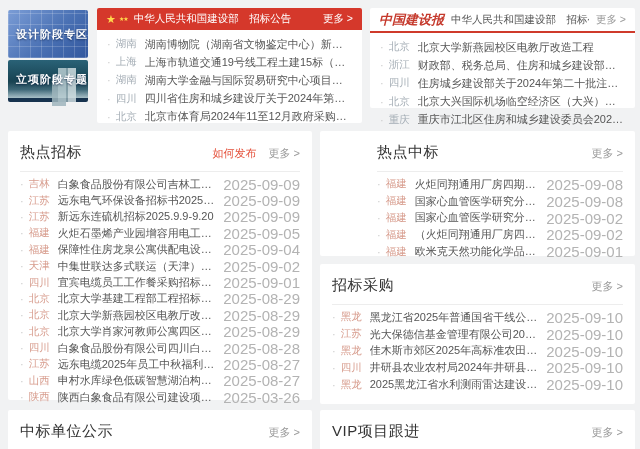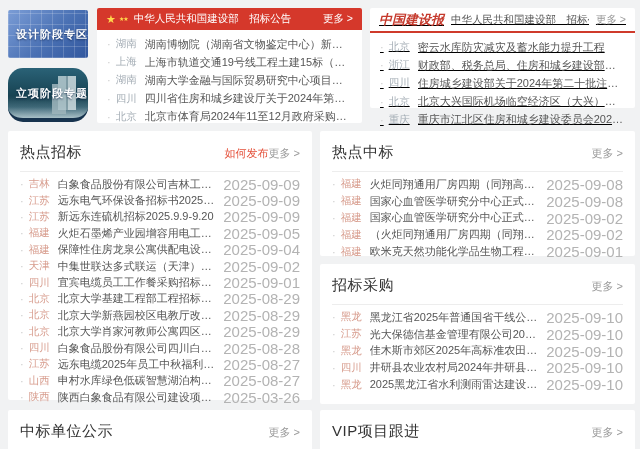--- a/index.html
+++ b/index.html
@@ -18,40 +18,39 @@
     text-shadow:0 1px 2px rgba(0,20,60,.65); cursor:pointer;
   }
   .banner-design {
     top:10px; height:48px;
     background:
       repeating-linear-gradient(0deg, rgba(255,255,255,.18) 0 1px, transparent 1px 11px),
       repeating-linear-gradient(90deg, rgba(255,255,255,.18) 0 1px, transparent 1px 11px),
       linear-gradient(135deg,#7b9dd6 0%, #4a71b4 55%, #31579e 100%);
   }
   .banner-project {
-    top:68px; height:54px;
+    top:60px; height:42px;
     border-bottom:4px solid #17334e;
     background:
       linear-gradient(0deg, rgba(190,210,215,.85) 0%, rgba(120,160,175,.35) 22%, transparent 45%),
       linear-gradient(180deg,#2a6277 0%, #16404f 60%, #2c5668 100%);
-    border-radius: 15px;
   }
   .banner-project::before {
     content:""; position:absolute; right:12px; top:8px; width:18px; height:34px;
     background:linear-gradient(90deg,#b9cdd2 0 45%, #8fa8b0 45% 55%, #cfdde0 55%);
     box-shadow:-8px 6px 0 -2px #9fb6bd; opacity:.85;
   }
   .banner-label { position:relative; z-index:1; }
 
   
   .card { position:absolute; background:#fff; border-radius:2px; }
   .card-ministry    { left:97px;  top:8px;   width:265px; height:115px; }
-  .card-eedition    { left:370px; top:8px;   width:265px; height:100px;text-decoration:underline; }
+  .card-eedition    { left:370px; top:8px;   width:265px; height:100px; }
   .card-hot-bidding { left:8px;   top:131px; width:304px; height:269px; }
-  .card-hot-awards  { left:320px; top:131px; width:315px; height:125px; }
+  .card-hot-awards  { left:320px; top:131px; width:315px; height:125px;padding-left:45px; }
   .card-procurement { left:320px; top:264px; width:315px; height:140px; }
   .card-winner      { left:8px;   top:410px; width:304px; height:60px; }
   .card-vip         { left:320px; top:410px; width:315px; height:60px; }
 
   
   .redbar {
     height:22px; background:#d5382b; border-radius:2px 2px 0 0;
     display:flex; align-items:center; padding:0 9px; gap:6px;
   }
   .flag-star { color:#ffd84d; font-size:11px; line-height:1; }
@@ -64,21 +63,21 @@
     height:25px; display:flex; align-items:center; padding:0 9px; gap:7px;
     border-bottom:2px solid #cf3a2b;
   }
   .ee-logo { color:#c5392c; font-weight:bold; font-style:italic; font-size:13px; white-space:nowrap; }
   .ee-title { color:#555; font-size:10.5px; flex:1; white-space:nowrap; overflow:hidden; }
   .ee-more { color:#999; font-size:10.5px; text-decoration:none; cursor:pointer; white-space:nowrap; }
 
   
   .section-header { display:flex; align-items:baseline; padding:12px 12px 0; }
   .section-title { font-size:15px; color:#333; flex:1; letter-spacing:.5px; }
-  .header-links { display:flex; font-size:11px; align-items:baseline; }
+  .header-links { display:flex; gap:12px; font-size:11px; align-items:baseline; }
   .howto { color:#e4503a; text-decoration:none; cursor:pointer; }
   .more  { color:#999;    text-decoration:none; cursor:pointer; }
   .section-divider { height:1px; background:#ededed; margin:9px 12px 0; }
 
   
   .list { list-style:none; padding:5px 10px; }
   .card-hot-bidding .list, .card-hot-awards .list, .card-procurement .list { padding:4px 12px; }
   .row { display:flex; align-items:center; height:18.2px; font-size:11px; overflow:hidden; cursor:pointer; }
   .card-hot-bidding .row { height:16.4px; }
   .card-hot-awards .row, .card-procurement .row { height:16.8px; }
@@ -152,21 +151,21 @@
   <div class="ee-header">
     <span class="ee-logo">中国建设报</span>
     <span class="ee-title">中华人民共和国建设部　招标公告 “电子版”</span>
     <a class="ee-more">更多 &gt;</a>
   </div>
   <ul class="list list-cool">
 
       <li class="row">
         <span class="dot">·</span>
         <span class="region">北京</span>
-        <span class="title">密云水库防灾减灾及蓄水能力提升工程</span>
+        <span class="title">北京大学新燕园校区电教厅改造工程</span>
 
       </li>
 
       <li class="row">
         <span class="dot">·</span>
         <span class="region">浙江</span>
         <span class="title">财政部、税务总局、住房和城乡建设部发布公告 明确多项支持房...</span>
 
       </li>
 

